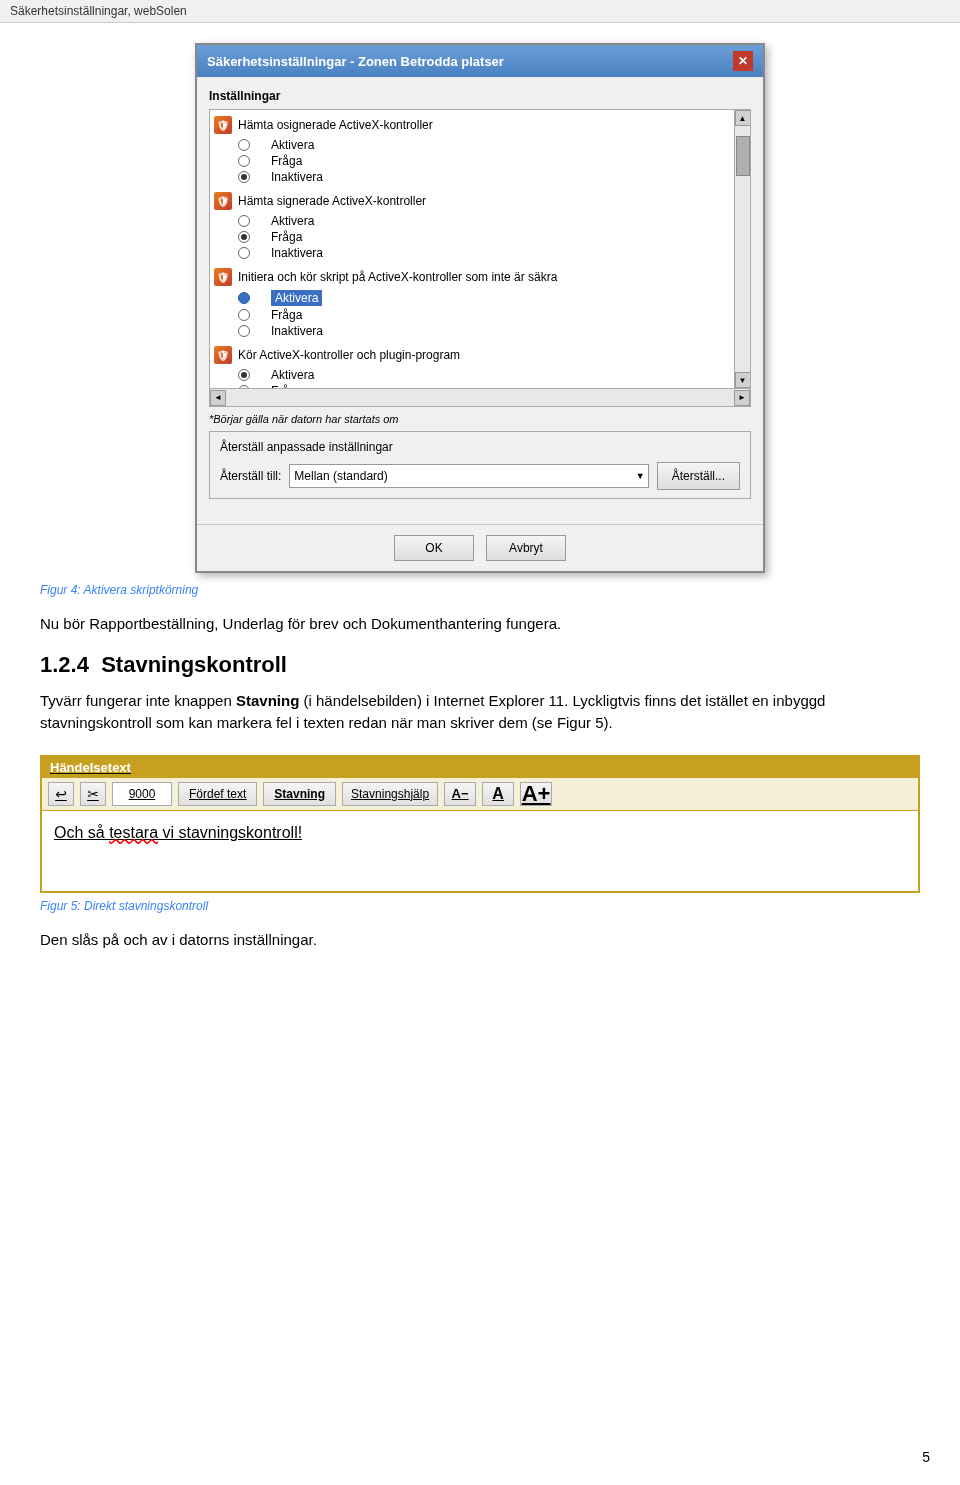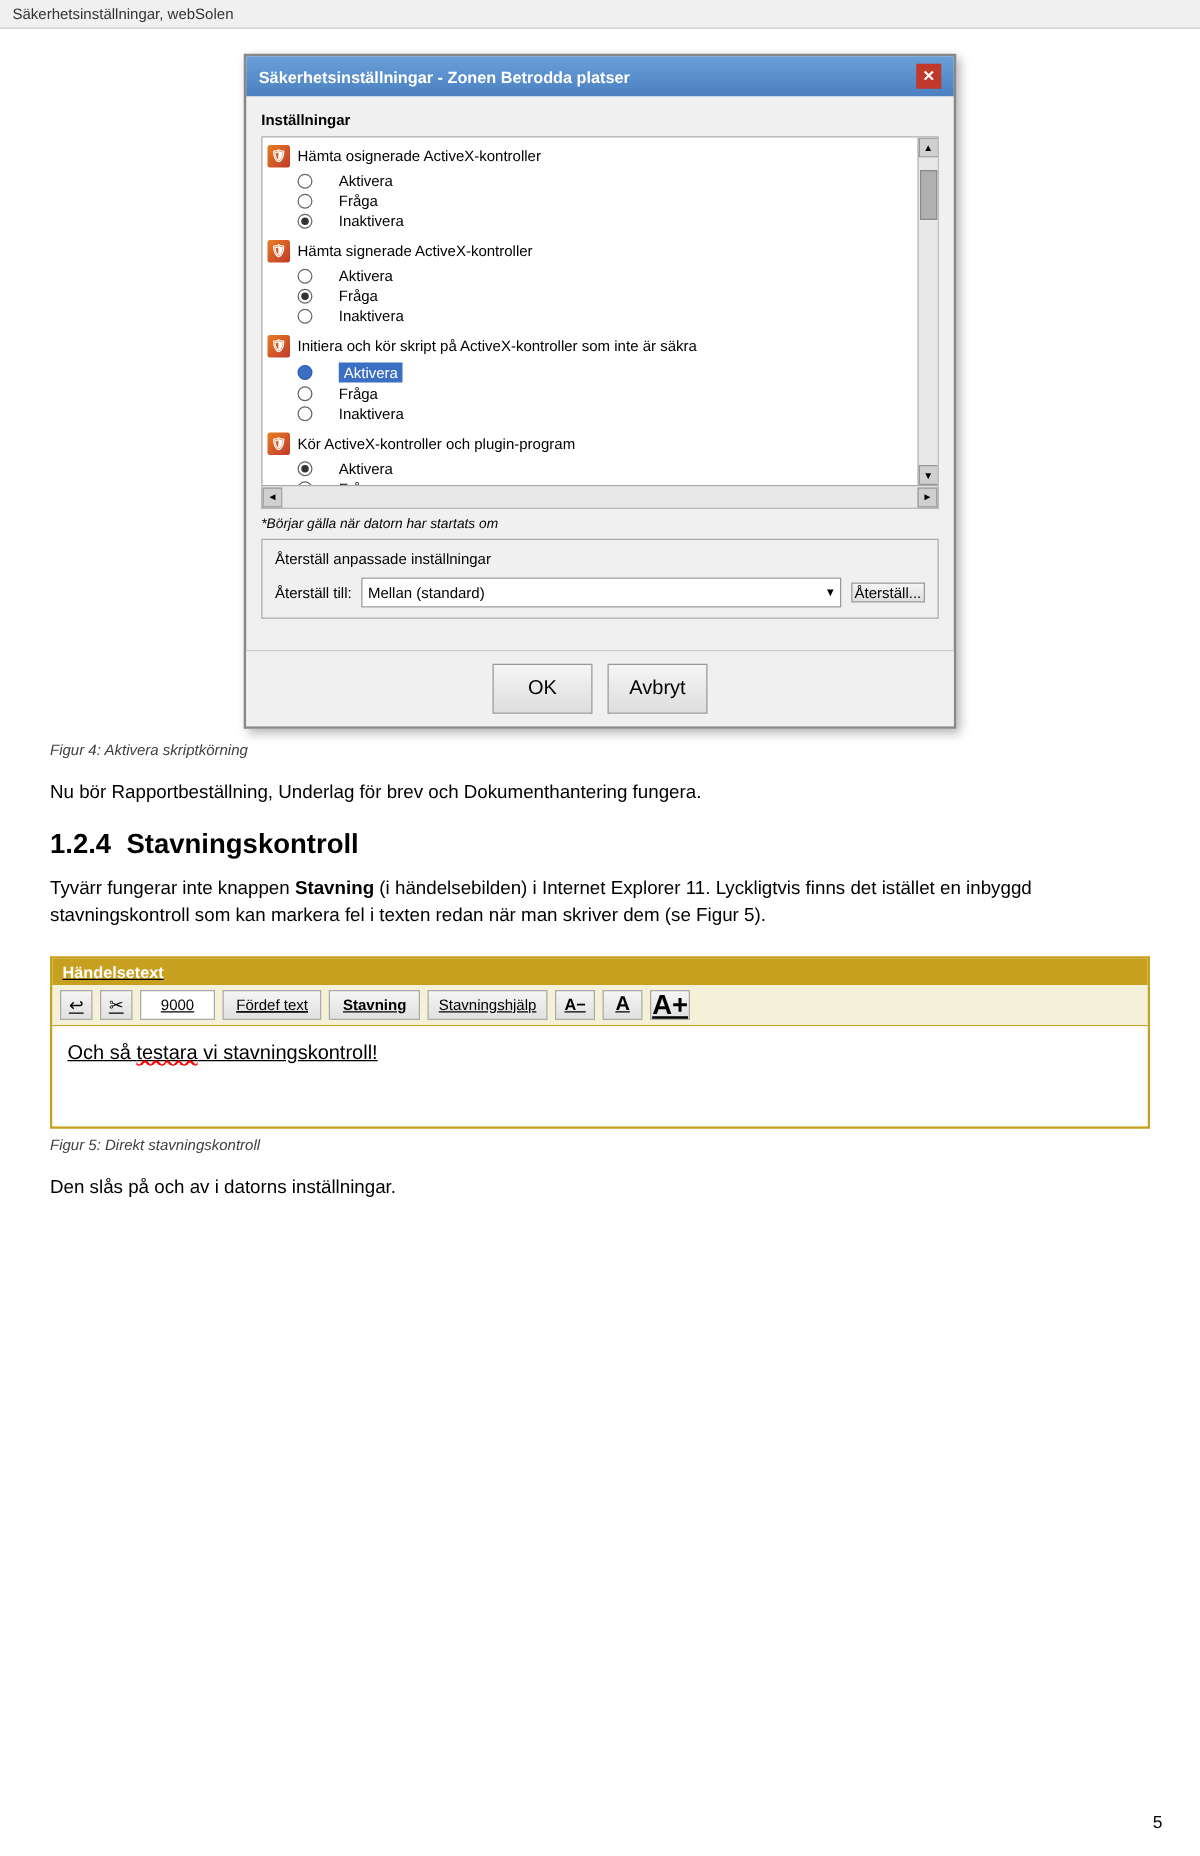--- a/index.html
+++ b/index.html
@@ -274,50 +274,50 @@
 
     .select-wrapper::after {
       content: '▼';
       position: absolute;
       right: 4px;
       font-size: 9px;
       pointer-events: none;
     }
 
     .restore-btn {
-      height: 16px;
-      padding: 0 2px;
+      height: 28px;
+      padding: 0 14px;
       font-size: 12px;
       background: linear-gradient(to bottom, #f5f5f5, #ddd);
       border: 1px solid #999;
       cursor: pointer;
     }
 
     .dialog-footer {
       display: flex;
       justify-content: center;
       gap: 12px;
       padding: 10px;
       border-top: 1px solid #ccc;
       background: #f0f0f0;
     }
 
     .footer-btn {
       width: 80px;
-      height: 40px;
-      font-size: 16px;
+      height: 26px;
+      font-size: 12px;
       background: linear-gradient(to bottom, #f5f5f5, #ddd);
       border: 1px solid #999;
       cursor: pointer;
     }
 
     
     .figure-caption {
       font-size: 12px;
-      color: #404040;
+      color: #3b82f6;
       font-style: italic;
       margin: 6px 0 16px 0;
     }
 
     
     .body-text {
       font-size: 15px;
       margin-bottom: 16px;
       line-height: 1.5;
     }

